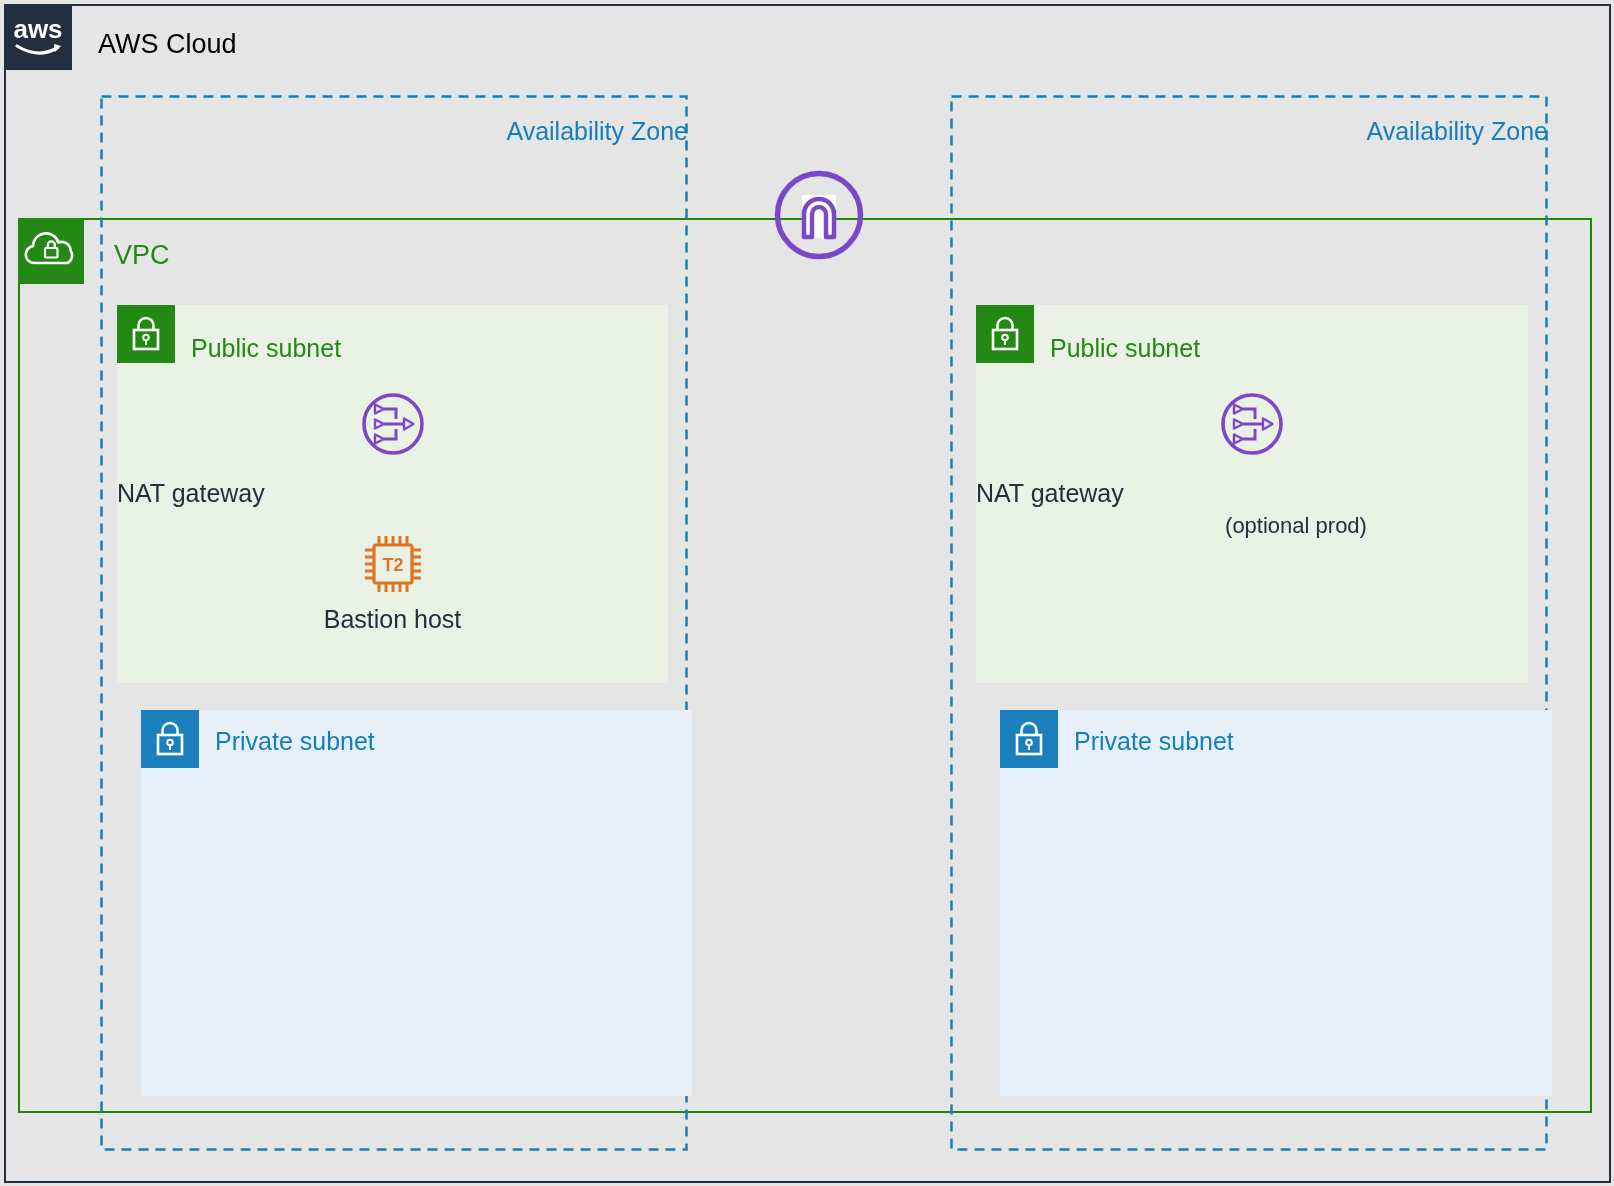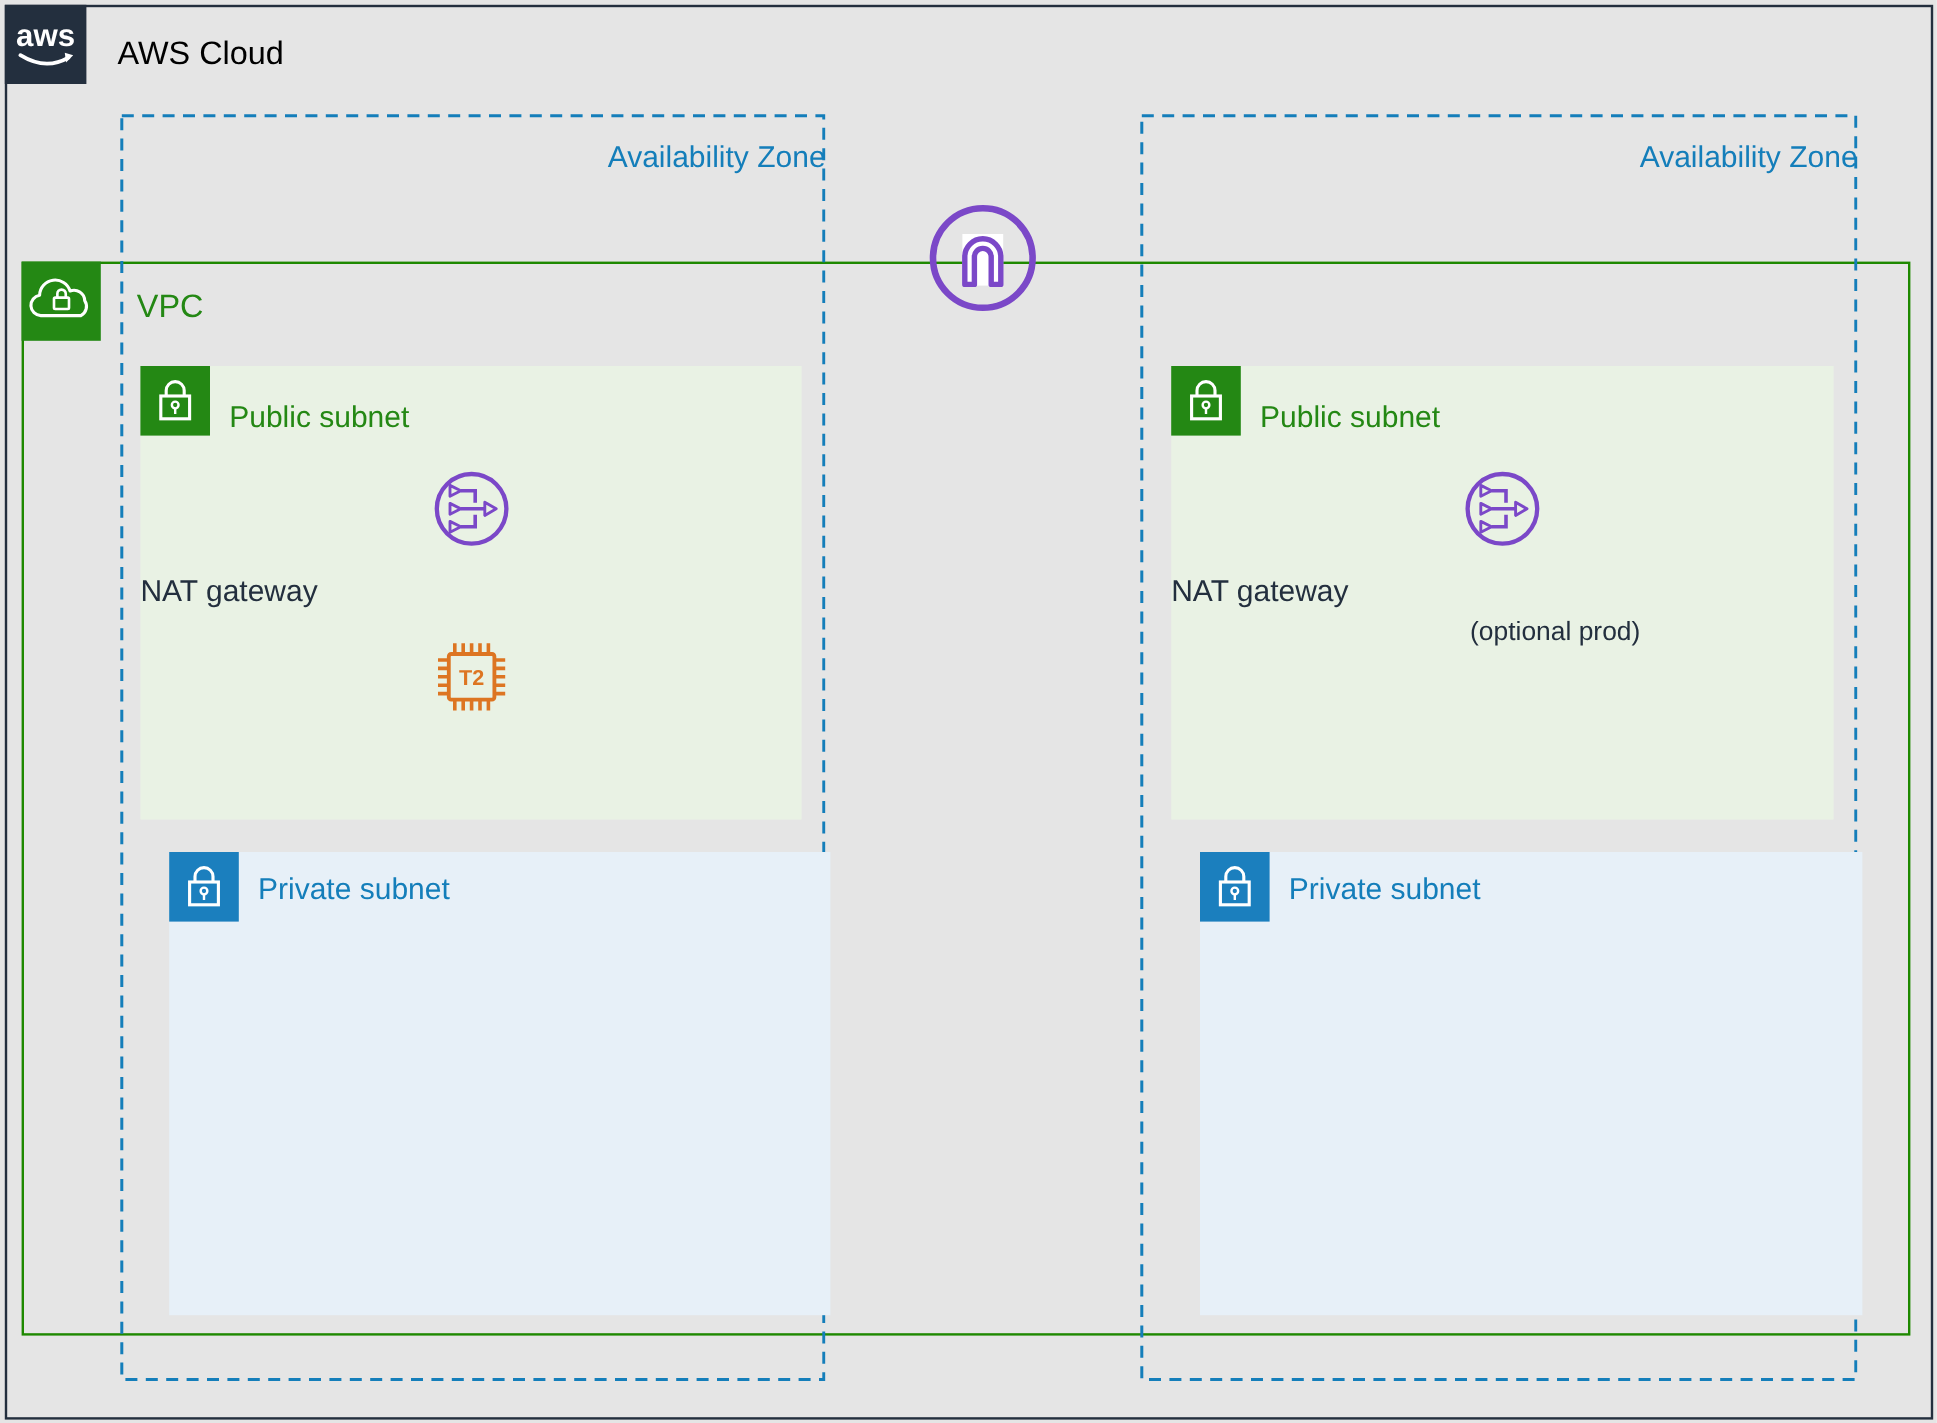--- a/index.html
+++ b/index.html
@@ -161,20 +161,21 @@
         <rect x="14" y="14" width="38" height="38" rx="2" stroke-width="3.2"></rect>
         <g stroke-width="3">
           <path d="M19 13 V5 M26 13 V5 M33 13 V5 M40 13 V5 M47 13 V5"></path>
           <path d="M19 61 V53 M26 61 V53 M33 61 V53 M40 61 V53 M47 61 V53"></path>
           <path d="M13 19 H5 M13 26 H5 M13 33 H5 M13 40 H5 M13 47 H5"></path>
           <path d="M53 19 H61 M53 26 H61 M53 33 H61 M53 40 H61 M53 47 H61"></path>
         </g>
         <text x="33" y="40" fill="#DD7522" stroke="none" font-size="18" font-weight="bold" text-anchor="middle" font-family="Liberation Sans, sans-serif">T2</text>
       </svg>
     </div>
+    <div class="bastion-label">Bastion host</div>
   </div>
 
   <div class="abs subnet private" style="left:117px;top:710px;width:551px;height:386px;">
     <div class="subnet-icon private">
       <svg width="58" height="58" viewBox="0 0 58 58" fill="none">
         <rect x="17" y="25" width="24" height="19" stroke="#ffffff" stroke-width="2.6"></rect>
         <path d="M21.5 25 v-4.5 a7.5 7.5 0 0 1 15 0 V25" stroke="#ffffff" stroke-width="2.6"></path>
         <circle cx="29" cy="32.5" r="2.8" stroke="#ffffff" stroke-width="2"></circle>
         <line x1="29" y1="35" x2="29" y2="40" stroke="#ffffff" stroke-width="2"></line>
       </svg>

